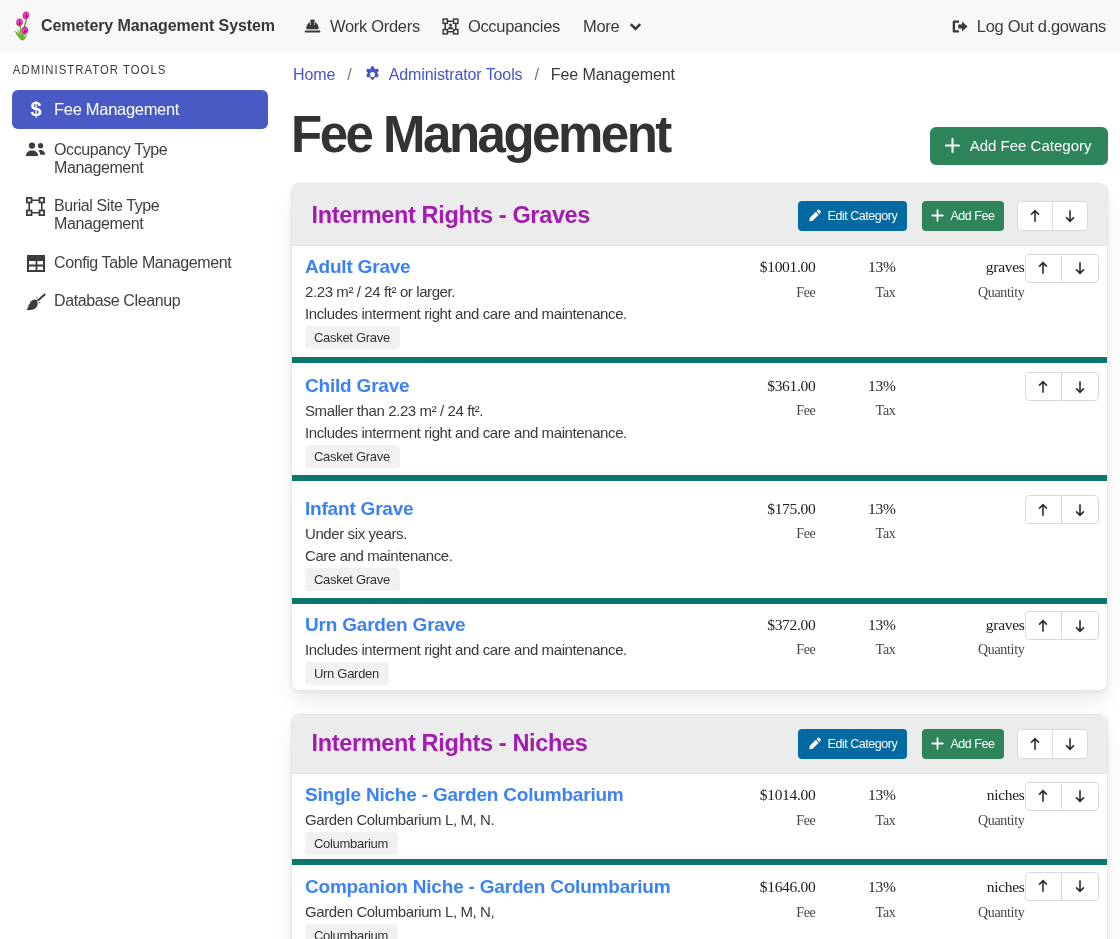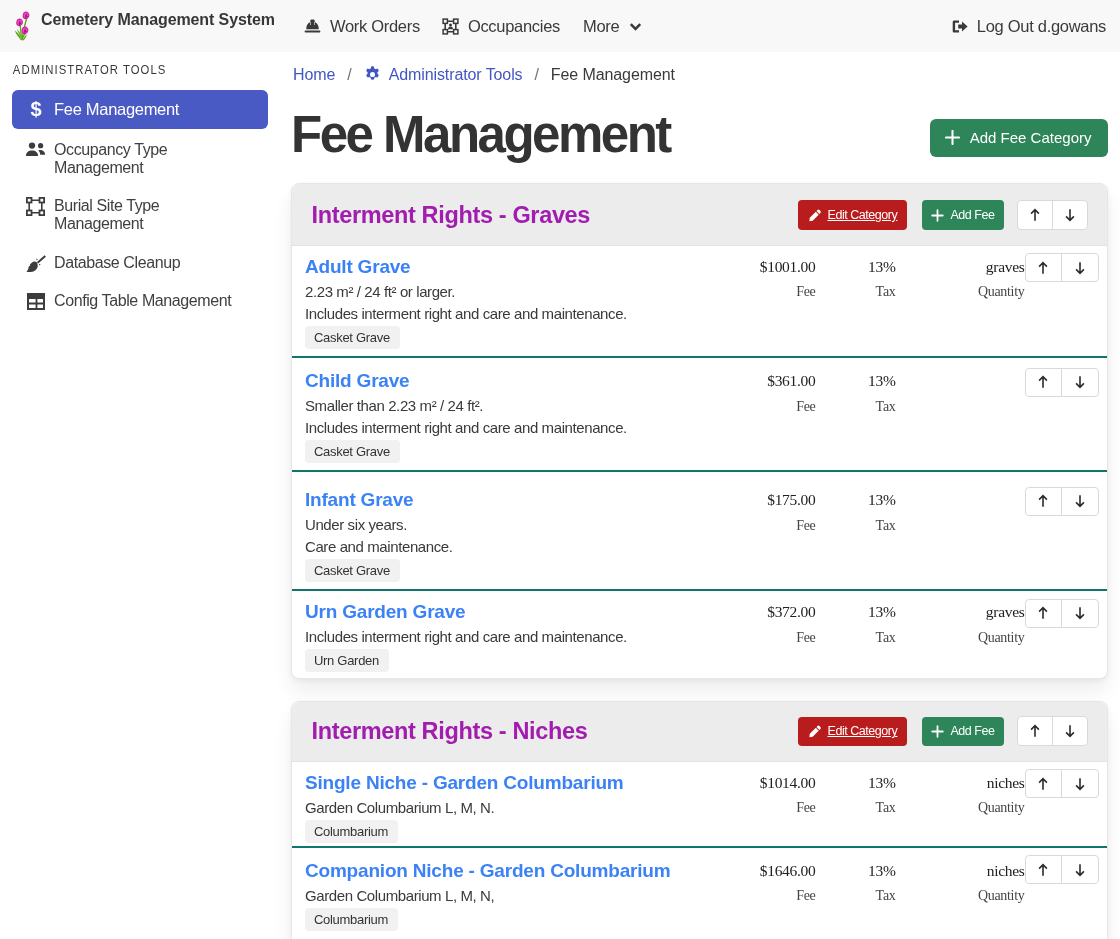--- a/index.html
+++ b/index.html
@@ -1,21 +1,21 @@
 <!DOCTYPE html>
 <html><head>
 <meta charset="utf-8">
 <style>
 * { box-sizing: border-box; margin: 0; padding: 0; }
 html,body { width:1120px; background:#fff; font-family:"Liberation Sans", sans-serif; }
 body { color:#212529; }
 
 
 .topbar { height:52px; background:#f8f8f8; display:flex; align-items:center; padding:0 14px 0 13px; }
-.brand { display:flex; align-items:flex-start; gap:11px; font-weight:bold; font-size:16px; letter-spacing:-0.1px; color:#373737; }
+.brand { display:flex; align-items:center; gap:11px; font-weight:bold; font-size:16px; letter-spacing:-0.1px; color:#373737; }
 .navlink { display:flex; align-items:center; gap:9px; font-size:16.5px; letter-spacing:-0.3px; color:#3a3a3a; }
 .nl1 { margin-left:29px; }
 .nl2 { margin-left:22px; }
 .nl3 { margin-left:23px; gap:10px; }
 .spacer { flex:1; }
 
 
 .layout { display:flex; align-items:flex-start; }
 aside { width:280px; flex:0 0 280px; padding:10px 12px 0 12px; }
 .side-head { font-size:13px; letter-spacing:1.2px; color:#383838; padding-left:1px; transform:scaleX(0.87); transform-origin:0 50%; white-space:nowrap; }
@@ -28,37 +28,37 @@
 
 .crumbs { display:flex; align-items:center; font-size:16px; letter-spacing:-0.1px; color:#3a3a3a; padding-left:2px; height:21px; }
 .crumbs a { color:#4355c4; text-decoration:none; }
 .crumbs .sep { color:#6c757d; margin:0 12px; }
 .crumbs .gear { margin-right:8px; display:flex; }
 
 
 .page-head { display:flex; align-items:flex-start; justify-content:space-between; margin-top:18.7px; }
 h1 { font-size:51px; font-weight:bold; color:#333333; letter-spacing:-2.5px; line-height:61px; }
 .btn { border:none; display:inline-flex; align-items:center; justify-content:center; color:#fff; font-family:inherit; cursor:pointer; }
-.btn-add-cat { background:#2d8559; border-radius:6px; height:38.5px; padding:0 16px 0 15px; font-size:15px; gap:10px; margin-top:15px; }
+.btn-add-cat { background:#2d8559; border-radius:6px; height:38.5px; padding:0 16px 0 15px; font-size:15px; gap:10px; margin-top:23px; }
 
 
 .card { border:1px solid #e6e6e6; border-radius:8px; margin-top:18.3px; background:#fff;
         box-shadow:0 13px 20px rgba(0,0,0,.065), 0 2px 5px rgba(0,0,0,.05); }
 .card-head { background:#ececec; border-radius:8px 8px 0 0; height:61.7px; display:flex; align-items:center; padding:2px 19px 0 19.5px; border-bottom:1px solid #e3e3e3; }
 .card-head h2 { font-size:23.5px; letter-spacing:-0.35px; color:#a21caf; flex:1; font-weight:bold; }
-.btn-teal { background:#b91c1c; border-radius:4px; height:29.7px; padding:0 10px; font-size:12.5px; letter-spacing:-0.45px; gap:6px;text-decoration:underline; }
+.btn-teal { background:#0369a1; border-radius:4px; height:29.7px; padding:0 10px; font-size:12.5px; letter-spacing:-0.45px; gap:6px; }
 .btn-green { background:#2d8559; border-radius:4px; height:29.7px; padding:0 9px; font-size:12.5px; letter-spacing:-0.45px; gap:6px; margin-left:15px; }
 .updown { display:flex; margin-left:13px; }
 .updown .ub { width:36px; height:30px; background:#fff; border:1px solid #d9d9d9; display:flex; align-items:center; justify-content:center; }
 .updown .ub:first-child { border-radius:4px 0 0 4px; }
 .updown .ub:last-child { border-radius:0 4px 4px 0; margin-left:-1px; }
 
 
 .fee-row { display:flex; align-items:flex-start; padding:11px 8px 7px 13px; }
-.fee-row + .fee-row { border-top:2px solid #0f766e; }
+.fee-row + .fee-row { border-top:6px solid #0f766e; }
 .r110 { min-height:110.5px; }
 .r114 { min-height:113.5px; padding-top:13px; }
 .r116 { min-height:116px; padding-top:18px; }
 .r87  { min-height:86.5px; padding-bottom:5.5px; }
 .r86  { min-height:84.5px; padding-top:11px; padding-bottom:3.5px; }
 .r93  { min-height:93px; padding-top:12.5px; }
 .fr-main { flex:1; padding-right:10px; }
 .fr-title { font-size:19px; font-weight:bold; color:#3b82f6; line-height:20px; letter-spacing:-0.2px; }
 .fr-desc { font-size:15px; color:#3a3a3a; line-height:21px; letter-spacing:-0.4px; margin-top:4px; }
 .fr-desc + .fr-desc { margin-top:1px; }
@@ -177,36 +177,36 @@
                 <rect x="13.5" y="0.9" width="4.6" height="4.6"></rect>
                 <rect x="0.9" y="13.5" width="4.6" height="4.6"></rect>
                 <rect x="13.5" y="13.5" width="4.6" height="4.6"></rect>
               </g>
             </svg>
           </span>
       <span>Burial Site Type<br>Management</span>
     </div>
     <div class="side-item">
       <span class="sicon" style="padding-top:1px;">
+            <svg width="18" height="17" viewBox="0 0 18 17" fill="#3c3c3c">
+              <path d="M0 0 h18 v17 h-18 Z M2 6 v3.6 h6.6 V6 Z M10.4 6 v3.6 H16 V6 Z M2 11.4 v3.6 h6.6 v-3.6 Z M10.4 11.4 v3.6 H16 v-3.6 Z" fill-rule="evenodd"></path>
+            </svg>
+          </span>
+      <span>Config Table Management</span>
+    </div>
+    <div class="side-item">
+      <span class="sicon" style="padding-top:1px;">
             <svg width="21" height="17" viewBox="0 0 21 17" fill="#3c3c3c">
               <path d="M19.6 0.3 L20.9 1.8 L13.2 8.5 L11.9 7 Z"></path>
               <path d="M13.9 8.9 l1.9 0.4 -1.5 1.2 Z M11.2 5.3 l0.5 -1.9 1.1 1.5 Z"></path>
               <path d="M11.5 7.1 c2 2.2 1.5 5.7-.8 7.9 -2.3 2.3-7 2.5-9.3 1.4 1.9-1 1.5-2.5 2.2-4.4 .8-2.2 2.9-4.7 5.1-5.5 1-.3 2 0 2.8.6 Z"></path>
               <path d="M1.2 13.2 l2.8 -0.4 -2 2 Z M3 9.8 l2.4 0.2 -1.7 1.7 Z" fill="#fff"></path>
             </svg>
           </span>
       <span>Database Cleanup</span>
-    </div>
-    <div class="side-item">
-      <span class="sicon" style="padding-top:1px;">
-            <svg width="18" height="17" viewBox="0 0 18 17" fill="#3c3c3c">
-              <path d="M0 0 h18 v17 h-18 Z M2 6 v3.6 h6.6 V6 Z M10.4 6 v3.6 H16 V6 Z M2 11.4 v3.6 h6.6 v-3.6 Z M10.4 11.4 v3.6 H16 v-3.6 Z" fill-rule="evenodd"></path>
-            </svg>
-          </span>
-      <span>Config Table Management</span>
     </div>
   </nav>
 </aside>
 
 <main>
   <div class="crumbs">
     <a>Home</a>
         <span class="sep">/</span>
     <span class="gear">
           <svg width="17" height="17" viewBox="0 0 20 20" fill="#4355c4">

